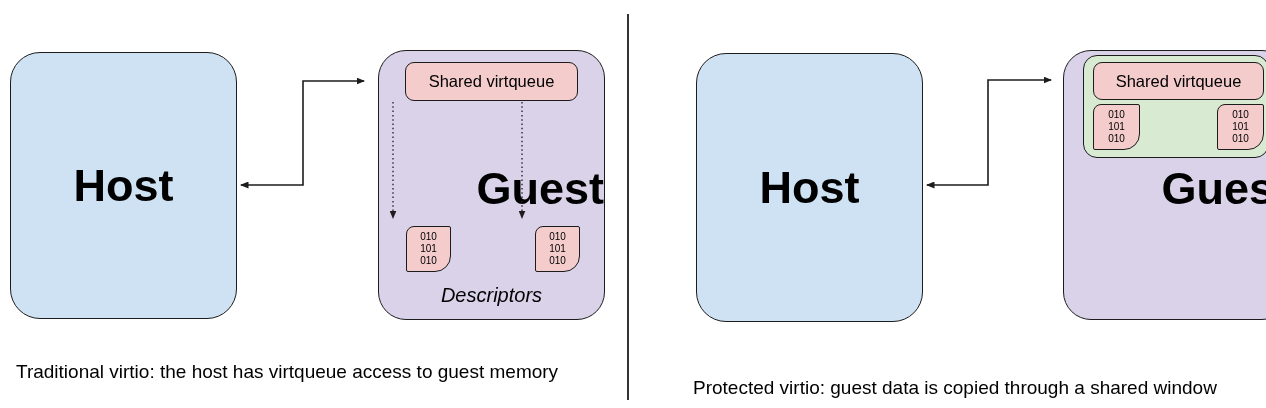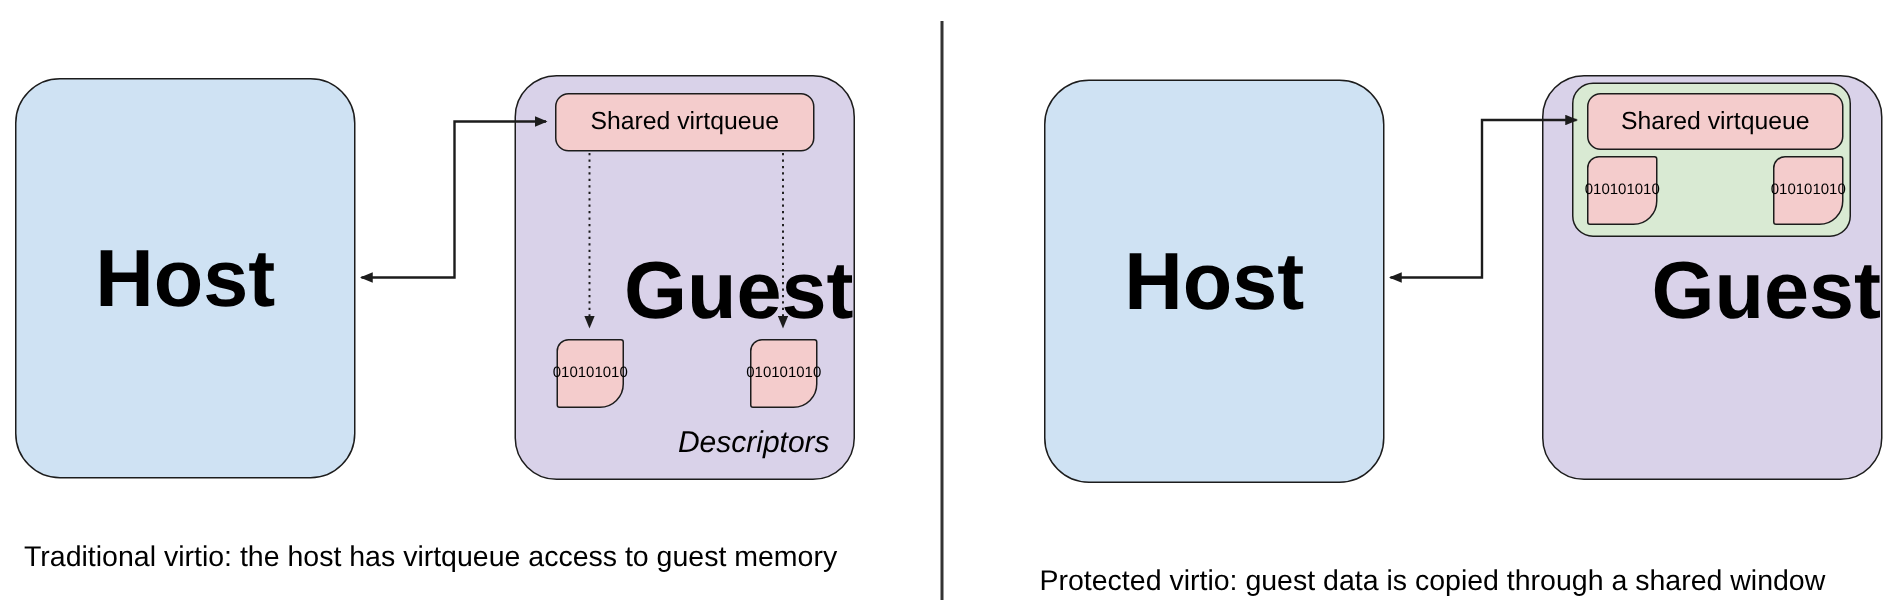--- a/index.html
+++ b/index.html
@@ -17,23 +17,24 @@
     border:1.6px solid #1c1c1c;
     border-radius:30px;
     display:flex;align-items:center;justify-content:center;
     box-sizing:border-box;
   }
   .guest-box{
     background:#d9d2e9;
     border:1.6px solid #1c1c1c;
     border-radius:28px;
     box-sizing:border-box;
+    margin-left:35px;
   }
   .big-label{
-    font-size:54px;
+    font-size:45px;
     font-weight:bold;
     color:#000;
     letter-spacing:0px;
   }
   .guest-label{
     width:100%;
     text-align:right;
   }
   .virtqueue-box{
     background:#f4cccc;
@@ -48,21 +49,21 @@
     background:#d9ead3;
     border:1.6px solid #1c1c1c;
     border-radius:14px;
     box-sizing:border-box;
   }
   .bin-box{
     background:#f4cccc;
     border:1.5px solid #1c1c1c;
     border-radius:8px 2px 16px 2px;
     box-sizing:border-box;
-    display:flex;flex-direction:row;
+    display:flex;flex-direction:column;
     align-items:center;justify-content:center;
     font-size:10px;
     line-height:12px;
     color:#000;
   }
   .descriptors-label{
     width:100%;
     text-align:center;
     font-size:20px;
     font-style:italic;
@@ -102,21 +103,21 @@
         <span>101</span>
         <span>010</span>
       </div>
 
       <div class="abs bin-box" style="left:156px;top:175px;width:45px;height:46px;">
         <span>010</span>
         <span>101</span>
         <span>010</span>
       </div>
 
-      <div class="abs descriptors-label" style="top:233px;padding-left:46px;">Descriptors</div>
+      <div class="abs descriptors-label" style="top:233px;">Descriptors</div>
     </div>
 
     <div class="abs caption" style="left:16px;top:361px;">Traditional virtio: the host has virtqueue access to guest memory</div>
   </div>
 
   <div class="abs" style="left:633px;top:0;width:633px;height:408px;">
 
     <div class="abs host-box" style="left:63px;top:53px;width:227px;height:269px;">
       <span class="big-label">Host</span>
     </div>

